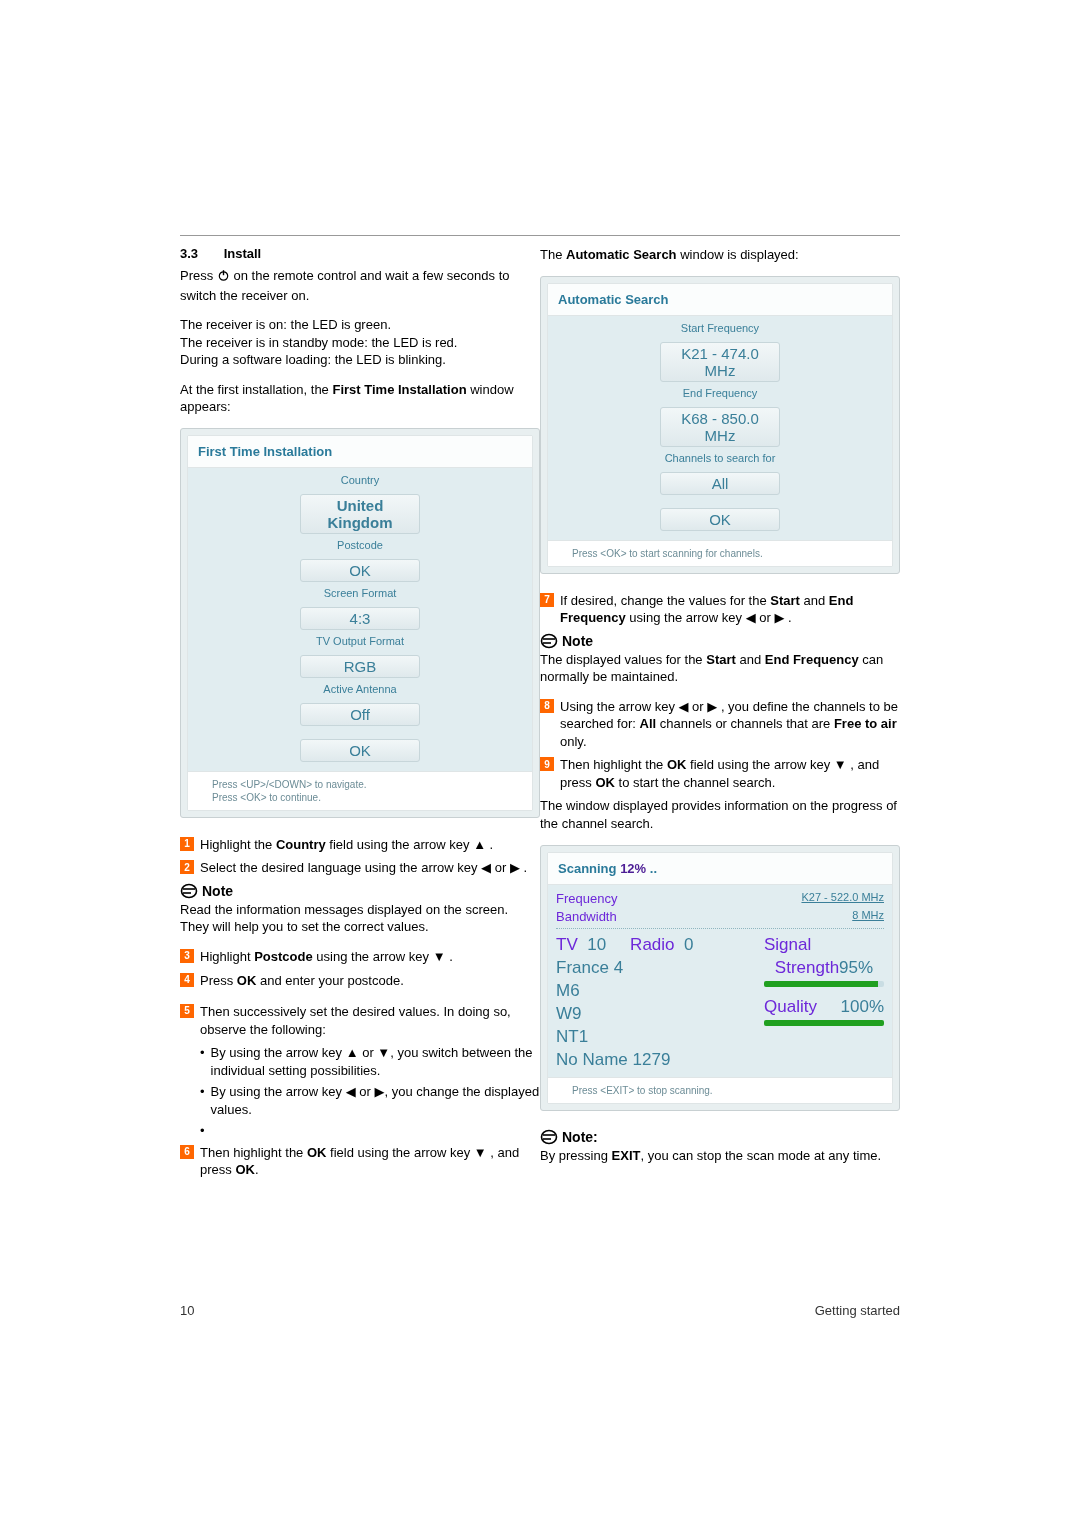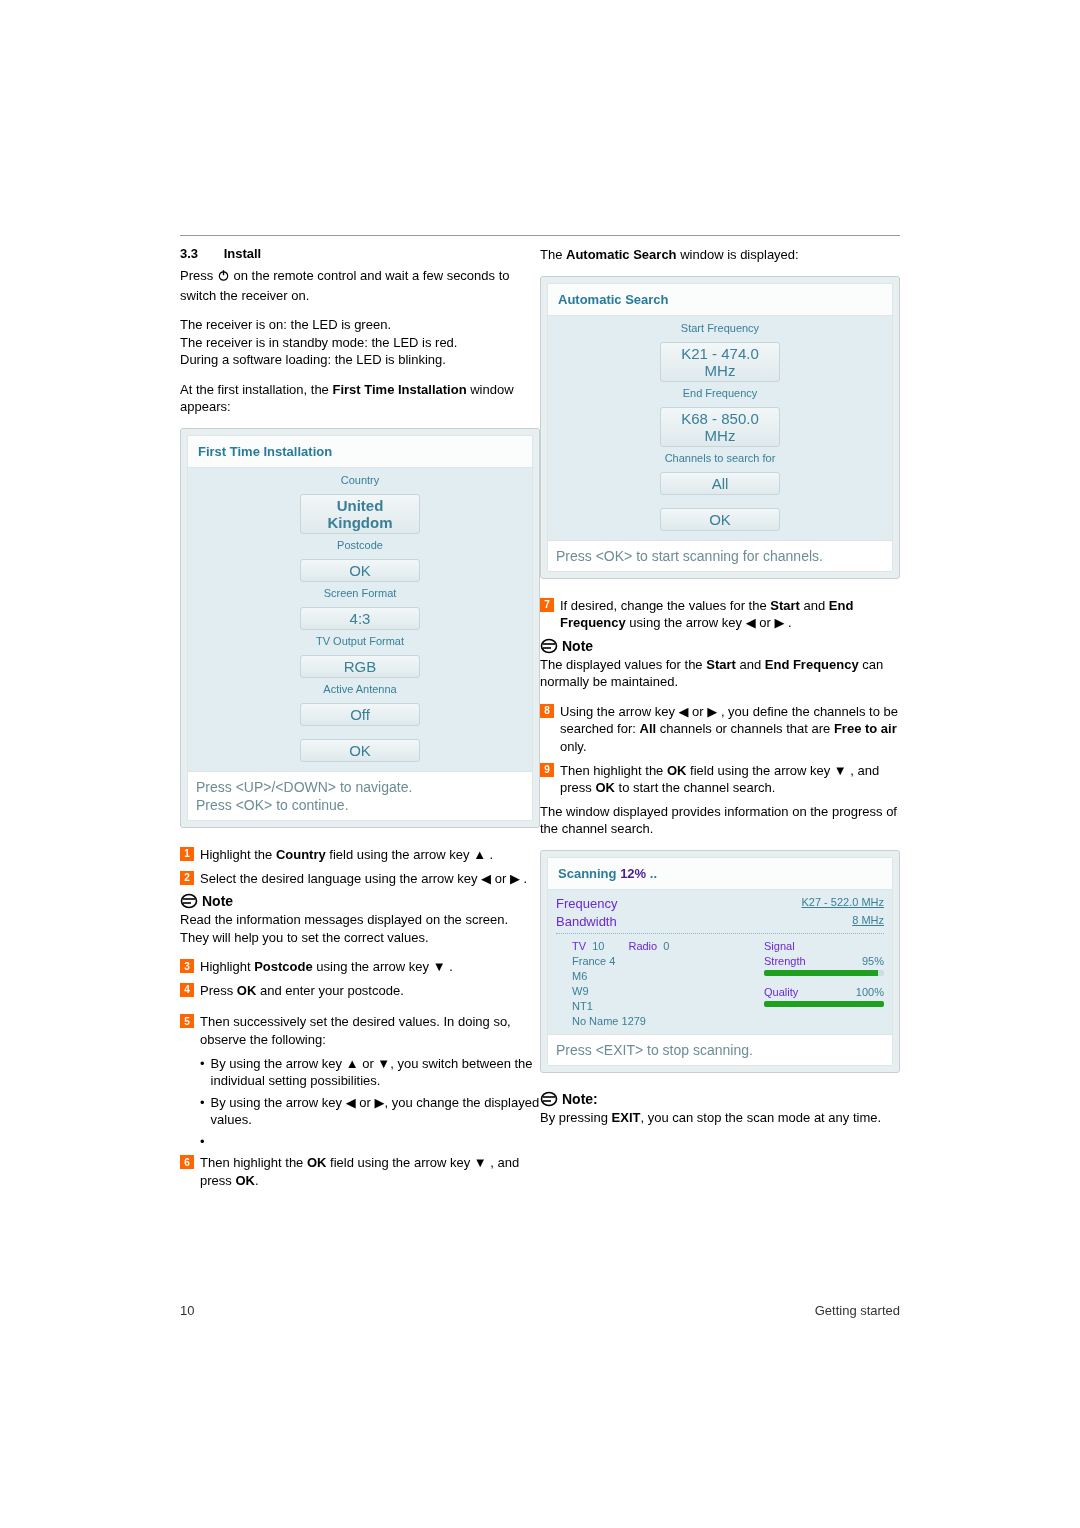--- a/index.html
+++ b/index.html
@@ -61,29 +61,29 @@
     border:1px solid #c7d6da;
     border-radius:3px;
     color:#3a7f99;
     text-align:center;
     padding:2px 4px;
     font-size:15px;
   }
   .ui-hint {
     background:#fff;
     color:#6c8c96;
-    font-size:14px;
-    padding:6px 8px;
+    font-size:10px;
+    padding:6px 24px;
     border-top:1px solid #dfe5e6;
     line-height:1.3;
   }
 
   
   .scan-title .pct { color:#4c1d95; }
-  .scan-grid { display:flex; font-size:11px; color:#3a7f99;margin-left:16px; }
+  .scan-grid { display:flex; font-size:17px; color:#3a7f99; }
   .scan-left { flex:1; }
   .scan-right { width:120px; }
   .scan-row { display:flex; margin-bottom:3px;}
   .scan-k { color:#6d28d9; }
   .dotsep { border-top:1px dotted #8fb6bf; margin:4px 0 6px 0; }
   .bar { height:6px; background:#c9dde3; border-radius:2px; position:relative; overflow:hidden; margin-top:2px;}
   .bar-fill { height:100%; background:#20a020; }
   .scan-vals { text-align:right; font-size:11px; color:#3a7f99;text-decoration:underline; }
 
   .footer {
@@ -302,21 +302,21 @@
                   <span>NT1</span>
                 </div>
               <div class="scan-row">
                   <span>No Name 1279</span>
                 </div>
             </div>
             <div class="scan-right">
               <div class="scan-row">
                   <span class="scan-k">Signal</span>
                 </div>
-              <div class="scan-row" style="justify-content:space-between">
+              <div class="scan-row" style="justify-content:center">
                   <span class="scan-k">Strength</span>
                   <span>95%</span>
                 </div>
               <div class="bar">
                   <div class="bar-fill" style="width:95%"></div>
                 </div>
               <div style="height:10px"></div>
               <div class="scan-row" style="justify-content:space-between">
                   <span class="scan-k">Quality</span>
                   <span>100%</span>

